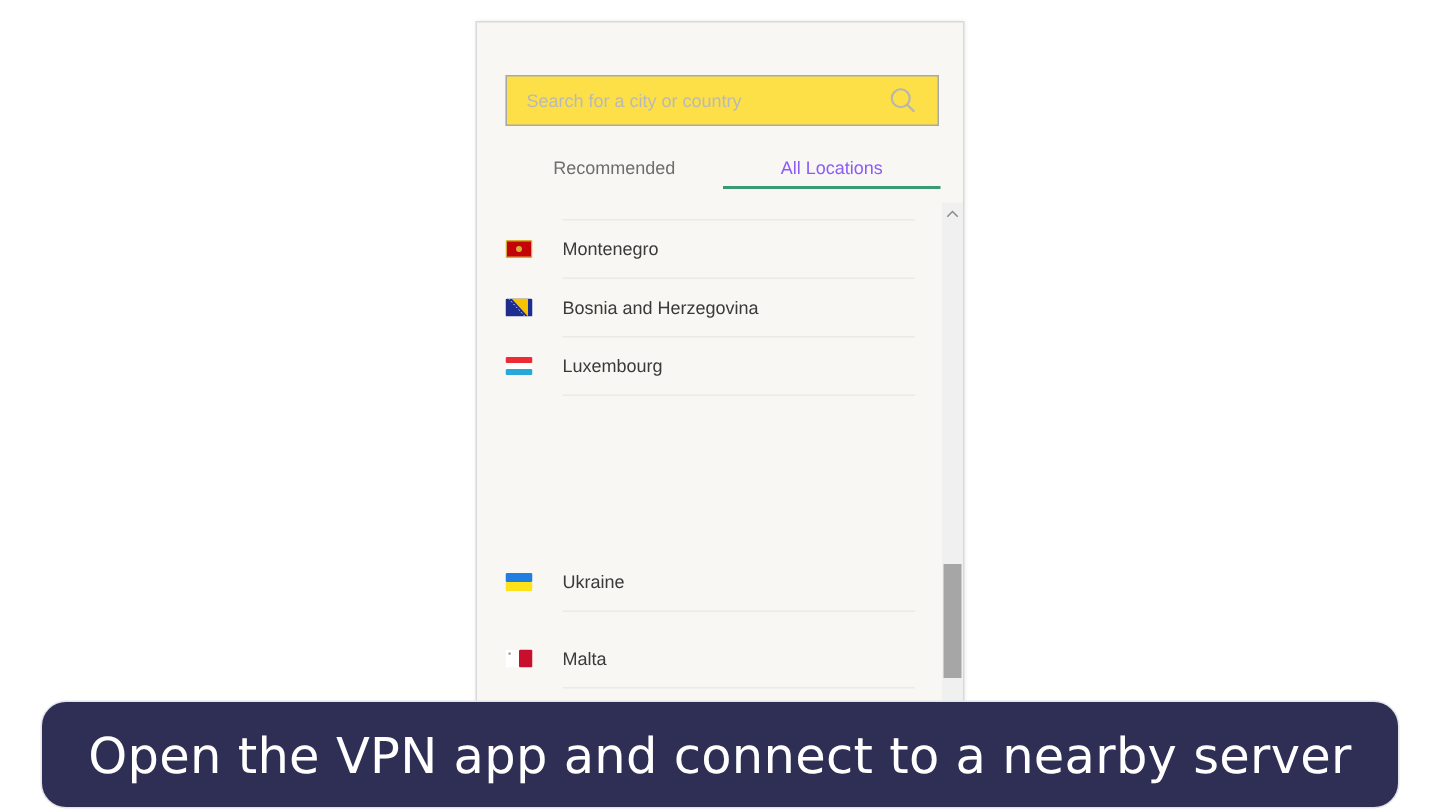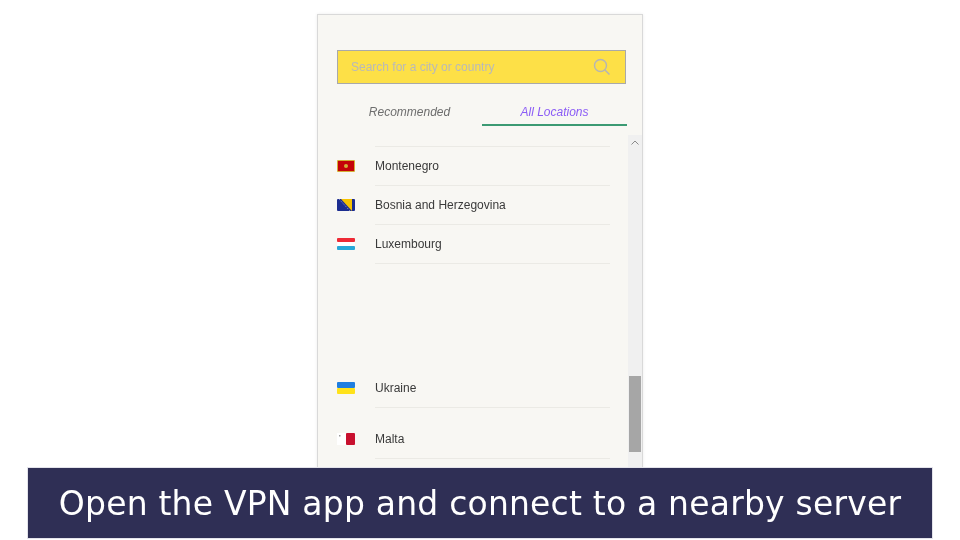--- a/index.html
+++ b/index.html
@@ -34,21 +34,21 @@
     border:1px solid #a9a9a9; background:#fde047; box-sizing:border-box;
   }
   .search-box input {
     position:absolute; left:0; top:0; width:245px; height:32px;
     border:none; outline:none; background:transparent;
     padding:0 0 0 13px; font-size:12px; color:#333;
     font-family:"Liberation Sans", "DejaVu Sans", sans-serif;
   }
   .search-box input::placeholder { color:#b9b9b9; }
   .search-icon { position:absolute; right:14px; top:7px; width:18px; height:18px; }
-  .tabs { position:absolute; left:19px; top:84px; width:290px; height:28px;font-style:italic; }
+  .tabs { position:absolute; left:19px; top:84px; width:290px; height:28px; }
   .tab {
     position:absolute; top:0; width:145px; height:26px; text-align:center;
     font-size:12px; line-height:26px; cursor:pointer;
   }
   .tab.recommended { left:0; color:#6e6e6e; }
   .tab.all { left:145px; color:#8b5cf6; }
   .tab.all .underline {
     position:absolute; left:0; bottom:-1px; width:145px; height:2px; background:#3c9a73;
   }
   .list { position:absolute; left:0; top:127px; width:310px; height:345px; }
@@ -73,21 +73,21 @@
   }
   .scroll-up {
     position:absolute; left:0; top:0; width:14px; height:14px;
     display:flex; align-items:center; justify-content:center; cursor:pointer;
   }
   .scroll-thumb {
     position:absolute; left:1px; top:241px; width:12px; height:76px; background:#a6a6a6; cursor:pointer;
   }
   .banner {
     position:absolute; left:28px; top:468px; width:904px; height:70px;
-    background:#2f2f55; border-radius:0;
+    background:#2f2f55; border-radius:16px;
     box-shadow:0 0 0 1px #e3e3ea;
     display:flex; align-items:center; justify-content:center;
   }
   .banner-text {
     color:#ffffff; font-size:33px; letter-spacing:0.2px;
     font-family:"DejaVu Sans", "Liberation Sans", sans-serif;
   }
 </style>
 </head>
 <body>

